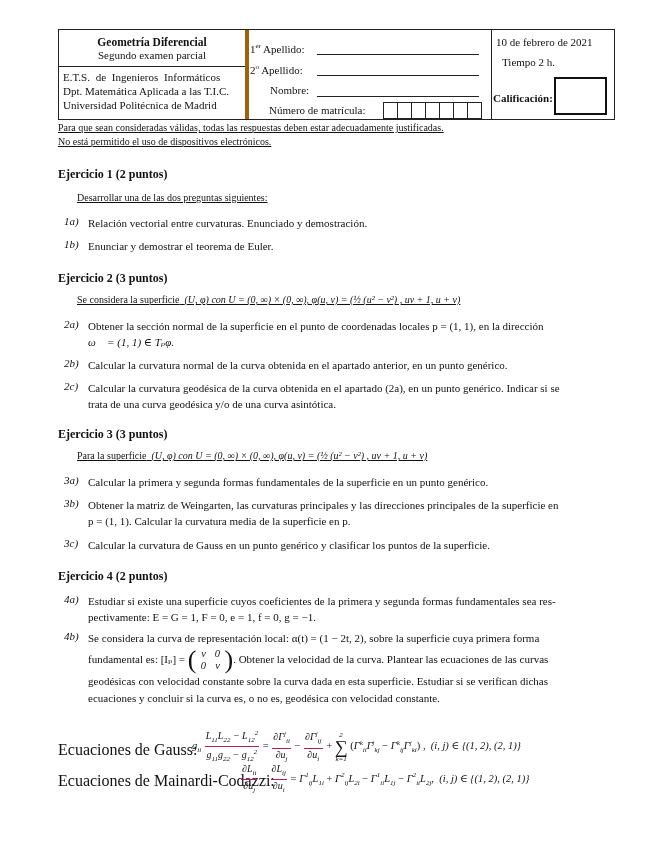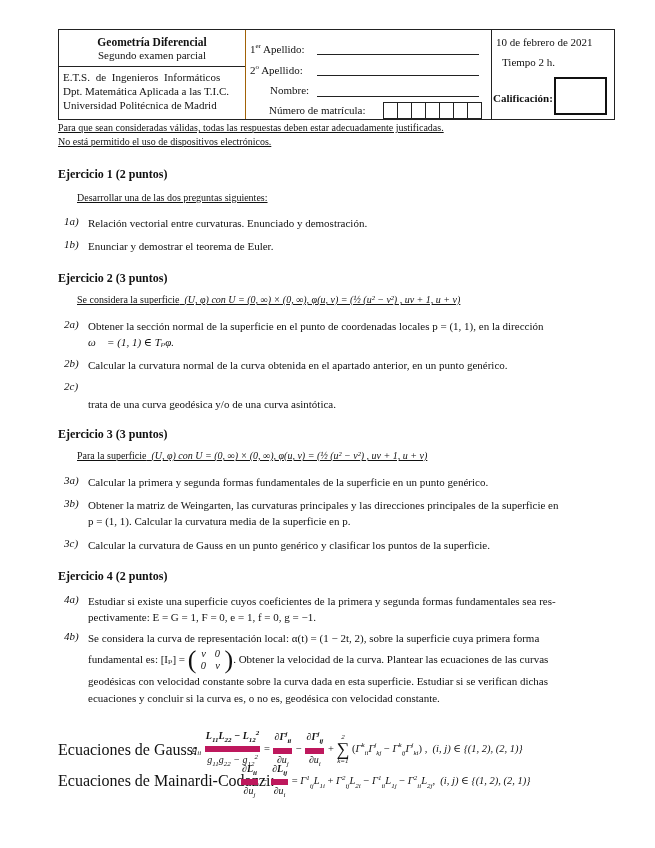--- a/index.html
+++ b/index.html
@@ -3,40 +3,40 @@
 <meta charset="utf-8">
 <style>
   html, body { margin:0; padding:0; background:#ffffff; }
   body { width:655px; height:848px; position:relative; overflow:hidden;
          font-family:"Liberation Serif","DejaVu Serif",serif; color:#111; font-size:11px; }
   .math { font-style:italic; }
   .rm { font-style:normal; }
   
   .hdr { position:absolute; left:58px; top:29px; width:557px; height:91px;
          border:1px solid #222; box-sizing:border-box; }
-  .c1 { position:absolute; left:0; top:0; width:186px; height:89px; border-right:1px solid #a16207; }
+  .c1 { position:absolute; left:0; top:0; width:186px; height:89px; border-right:4px solid #a16207; }
   .c1top { position:absolute; left:0; top:0; width:186px; height:36px; border-bottom:1px solid #222; text-align:center; }
   .c1top .t1 { font-weight:bold; font-size:11.5px; margin-top:6px; }
   .c1top .t2 { font-size:11px; margin-top:1px; }
   .c1bot { position:absolute; left:4px; top:40px; width:180px; line-height:14px; font-size:11px; }
   .c2 { position:absolute; left:187px; top:0; width:245px; height:89px; border-right:1px solid #222; }
   .row { position:absolute; font-size:11px; white-space:nowrap; }
   .uline { position:absolute; height:0; border-bottom:1px solid #222; }
   .boxes { position:absolute; left:138px; top:72px; display:flex; }
   .boxes span { display:block; width:13px; height:15px; border:1px solid #222; margin-left:-1px; }
   .c3 { position:absolute; left:433px; top:0; width:122px; height:89px;text-align:right; }
   .calbox { position:absolute; left:62px; top:47px; width:53px; height:38px; border:2px solid #111; box-sizing:border-box; }
   .p { position:absolute; left:58px; font-size:10px; white-space:nowrap;text-decoration:underline; }
   .h { position:absolute; left:58px; font-weight:bold; font-size:12px; }
   .item { position:absolute; left:64px; font-size:11px; }
   .item .lab { position:absolute; left:0; top:0; }
   .item .txt { position:absolute; left:24px; top:0; width:540px; line-height:16px; }
   sup, sub { font-size:7px; }
   .frac { display:inline-flex; flex-direction:column; align-items:center; vertical-align:middle; font-size:10px; line-height:11px; margin:0 1px; }
-  .frac .n { border-bottom:6px solid #be185d; padding:0 1px;font-weight:bold; }
+  .frac .n { border-bottom:1px solid #be185d; padding:0 1px; }
   .mat { display:inline-flex; vertical-align:middle; align-items:center; }
   .mat .br { font-size:26px; line-height:26px; font-weight:200; }
   .mat .grid { display:grid; grid-template-columns:14px 14px; line-height:12px; font-size:10.5px; text-align:center; }
   .eqlab { position:absolute; left:58px; font-size:16px; }
   .eq { position:absolute; font-size:10.5px; white-space:nowrap; }
   .sum { display:inline-flex; flex-direction:column; align-items:center; vertical-align:middle; font-size:7px; line-height:8px; }
   .sum .sg { font-size:18px; line-height:16px; }
 </style>
 </head>
 <body>
@@ -101,21 +101,21 @@
 <div class="item" style="top:318px">
   <span class="lab math">2a)</span>
   <span class="txt"><span>Obtener la sección normal de la superficie en el punto de coordenadas locales  p = (1, 1),  en la dirección</span><br><span class="math">ω⃗ = (1, 1) ∈ Tₚφ.</span></span>
 </div>
 <div class="item" style="top:357px">
   <span class="lab math">2b)</span>
   <span class="txt">Calcular la curvatura normal de la curva obtenida en el apartado anterior, en un punto genérico.</span>
 </div>
 <div class="item" style="top:380px">
   <span class="lab math">2c)</span>
-  <span class="txt"><br><span>trata de una curva geodésica y/o de una curva asintótica.</span></span>
+  <span class="txt"><span>Calcular la curvatura geodésica de la curva obtenida en el apartado (2a), en un punto genérico. Indicar si se</span><br><span>trata de una curva geodésica y/o de una curva asintótica.</span></span>
 </div>
 
 <div class="h" style="top:427px">Ejercicio 3 (3 puntos)</div>
 <div class="p" style="top:450px;left:77px">
   <span>Para la superficie</span>&nbsp;
   <span class="math">(U, φ)  con  U = (0, ∞) × (0, ∞),  φ(u, v) = (½ (u² − v²) , uv + 1, u + v)</span>
 </div>
 <div class="item" style="top:474px">
   <span class="lab math">3a)</span>
   <span class="txt">Calcular la primera y segunda formas fundamentales de la superficie en un punto genérico.</span>

